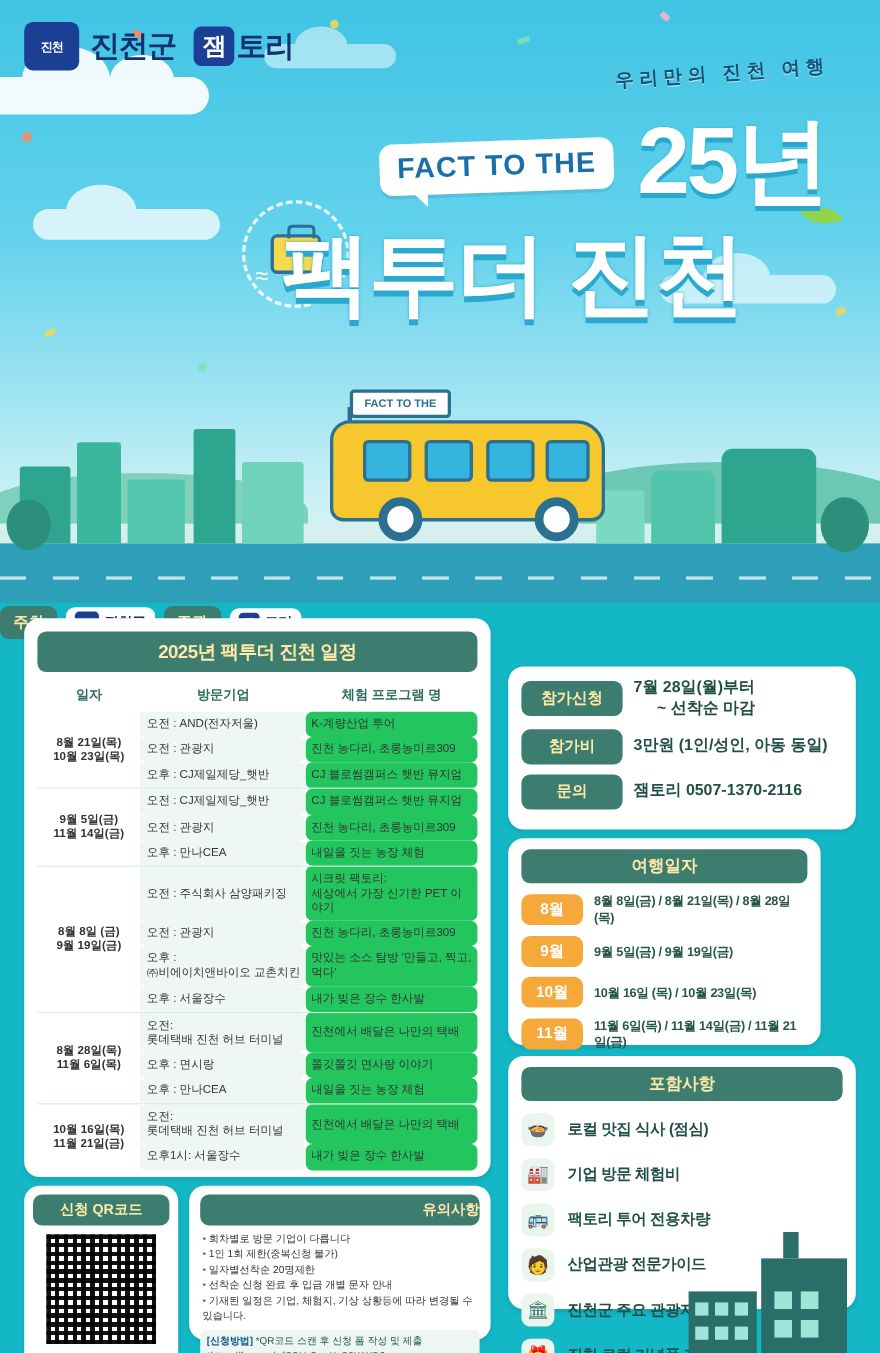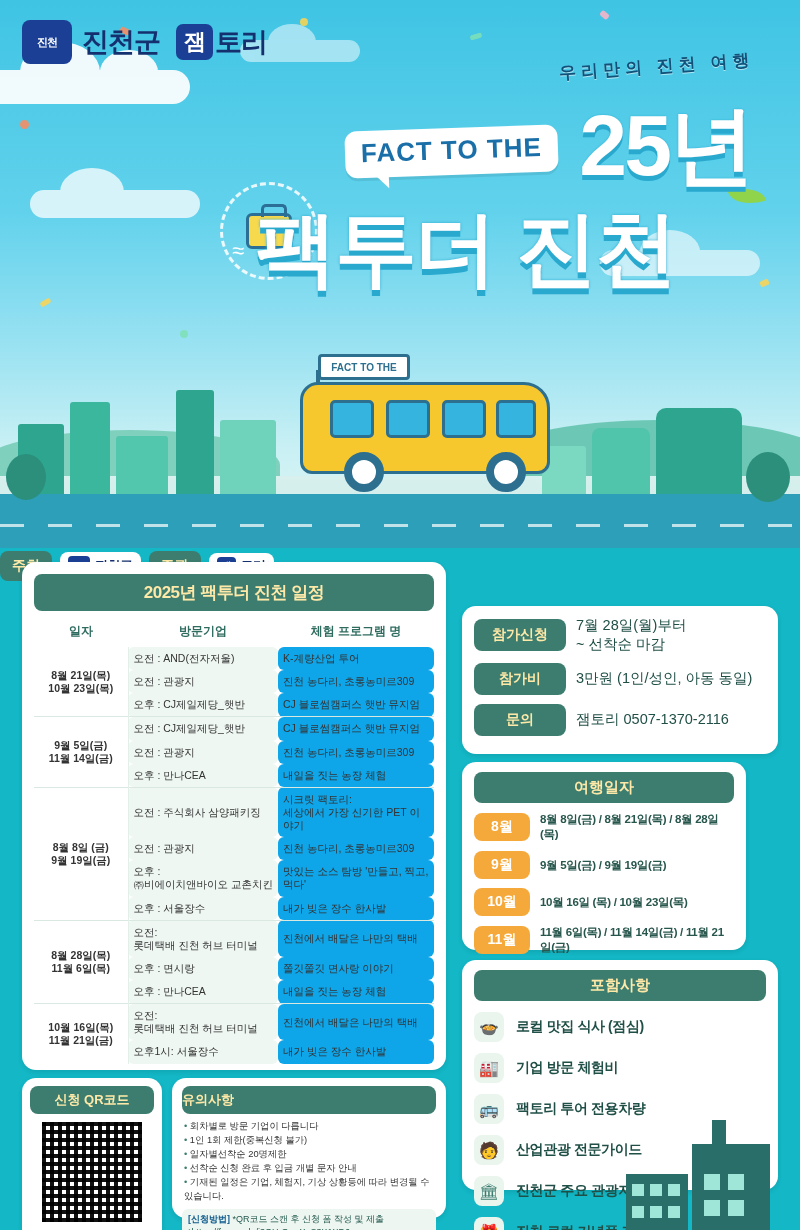--- a/index.html
+++ b/index.html
@@ -137,35 +137,35 @@
   }
   table.sched-table td {
     font-size: 10.5px; color: #333; padding: 5px 5px; vertical-align: middle;
     line-height: 1.25;
   }
   td.date-cell {
     width: 94px; text-align: center; font-size: 12px; font-weight: bold; color:#25564b;
     border-right: 1px solid #e3efe9;
   }
   td.comp-cell { width: 150px; background: #eef7f2; border-radius: 6px; }
-  td.prog-cell { background: #0ea5e9; border-radius: 6px; }
+  td.prog-cell { background: #22c55e; border-radius: 6px; }
   tr.grp-sep td { border-top: 1px solid #d9e8e0; }
 
   
   .host { left: 462px; top: 14px; width: 316px; height: 36px; background: transparent; box-shadow:none; display:flex; align-items:center; gap:8px;}
   .pill { background:#3c7d6f; color:#ffe9a8; font-size:14px; font-weight:bold; border-radius:8px; padding:6px 12px; white-space:nowrap;}
   .pill-wh { background:#fff; border-radius:8px; padding:4px 8px; display:flex; align-items:center; gap:5px;}
   .mini-emblem{width:22px;height:20px;background:#1b3f94;border-radius:4px;}
   .mini-name{color:#14306e;font-size:13px;font-weight:bold;letter-spacing:-.5px;}
   .mini-jam{background:#1b3f94;color:#fff;font-size:11px;font-weight:bold;padding:2px 4px;border-radius:4px;}
 
   .info-card { left: 462px; top: 58px; width: 316px; height: 148px; padding: 10px 12px; }
   .info-row { display:flex; align-items:center; gap:10px; margin-bottom: 9px; }
   .info-label { background:#3c7d6f; color:#ffe9a8; font-size:14px; font-weight:bold; border-radius:8px; padding:7px 10px; width: 92px; text-align:center; flex:none;}
-  .info-val { color:#1f4f46; font-size:14.5px; font-weight:normal; line-height:1.3;}
+  .info-val { color:#1f4f46; font-size:14.5px; font-weight:bold; line-height:1.3;text-align:right;}
 
   .trip-card { left: 462px; top: 214px; width: 284px; height: 188px; padding: 10px 12px; }
   .sub-title { background:#3c7d6f; color:#ffe9a8; border-radius:8px; text-align:center; font-size:15px; font-weight:bold; padding:6px 0; }
   .trip-row { display:flex; align-items:center; gap:10px; margin-top: 9px; }
   .month-chip { background:#f6a93b; color:#fff; font-size:14px; font-weight:bold; border-radius:8px; padding:5px 0; width: 56px; text-align:center; flex:none;}
   .trip-dates { color:#27564c; font-size:11.5px; font-weight:bold; letter-spacing:-.3px;}
 
   .incl-card { left: 462px; top: 412px; width: 316px; height: 230px; padding: 10px 12px; }
   .incl-row { display:flex; align-items:center; gap:12px; margin-top: 11px; }
   .incl-ic { width: 30px; height: 30px; border-radius: 8px; background:#eaf5ee; color:#3c7d6f; font-size:16px; display:flex;align-items:center;justify-content:center; flex:none;}
@@ -174,21 +174,21 @@
   
   .qr-card { left: 22px; top: 530px; width: 140px; height: 174px; padding: 8px; text-align:center;}
   .qr-title { background:#3c7d6f; color:#ffe9a8; border-radius:8px; font-size:13px; font-weight:bold; padding:5px 0;}
   .qr-img { width: 104px; height: 104px; margin: 6px auto 0;
     background-image:
       repeating-linear-gradient(90deg,#111 0 4px, #fff 4px 8px),
       repeating-linear-gradient(0deg,#111 0 4px, #fff 4px 8px);
     background-blend-mode: multiply; background-color:#fff; border:2px solid #fff;
   }
   .note-card { left: 172px; top: 530px; width: 274px; height: 140px; padding: 8px 10px; }
-  .note-title { background:#3c7d6f; color:#ffe9a8; border-radius:8px; font-size:13px; font-weight:bold; padding:5px 0; text-align:left;}
+  .note-title { background:#3c7d6f; color:#ffe9a8; border-radius:8px; font-size:13px; font-weight:bold; padding:5px 0; text-align:right;}
   .note-list { margin: 6px 2px 0; color:#333; font-size:9.3px; line-height:1.5; }
   .note-list div:before { content:"• "; color:#3c7d6f;}
   .note-box { margin-top: 5px; background:#eef6f1; border-radius:6px; padding:4px 6px; color:#235a4e; font-size:9px; line-height:1.45;}
   .note-box b { color:#0d5a8c;}
 
   
   .factory { position:absolute; right: 14px; bottom: 0; width: 170px; height: 110px; z-index: 2;}
   .f-part { position:absolute; background:#2a6e6a; }
   .f-win { position:absolute; background:#9fe6d8; }
 </style>

